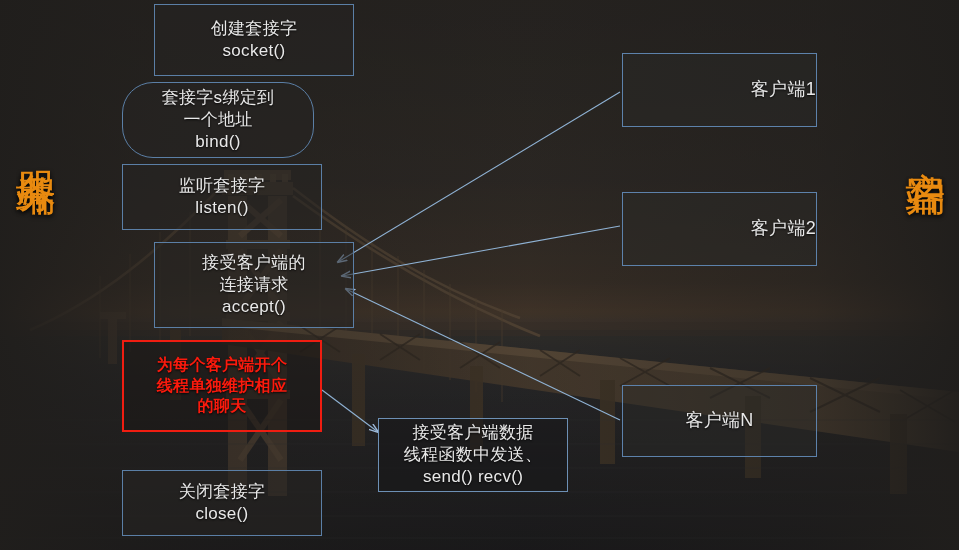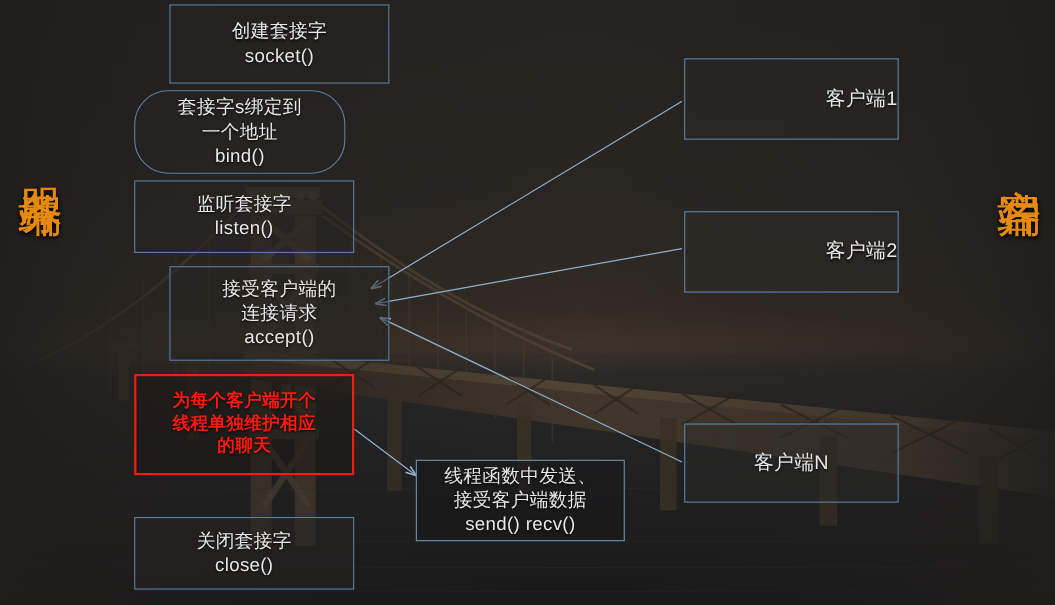--- a/index.html
+++ b/index.html
@@ -276,22 +276,22 @@
     <span class="ln">线程单独维护相应</span>
     <span class="ln">的聊天</span>
   </div>
 
   <div class="box" style="left:122px; top:470px; width:200px; height:66px;">
     <span class="ln">关闭套接字</span>
     <span class="ln">close()</span>
   </div>
 
   <div class="box thread" style="left:378px; top:418px; width:190px; height:74px;">
+    <span class="ln">接受客户端数据</span>
     <span class="ln">线程函数中发送、</span>
-    <span class="ln">接受客户端数据</span>
     <span class="ln">send()   recv()</span>
   </div>
 
   <div class="box client" style="left:622px; top:53px; width:195px; height:74px;align-items:flex-end;">
     <span class="ln">客户端1</span>
   </div>
 
   <div class="box client" style="left:622px; top:192px; width:195px; height:74px;align-items:flex-end;">
     <span class="ln">客户端2</span>
   </div>

